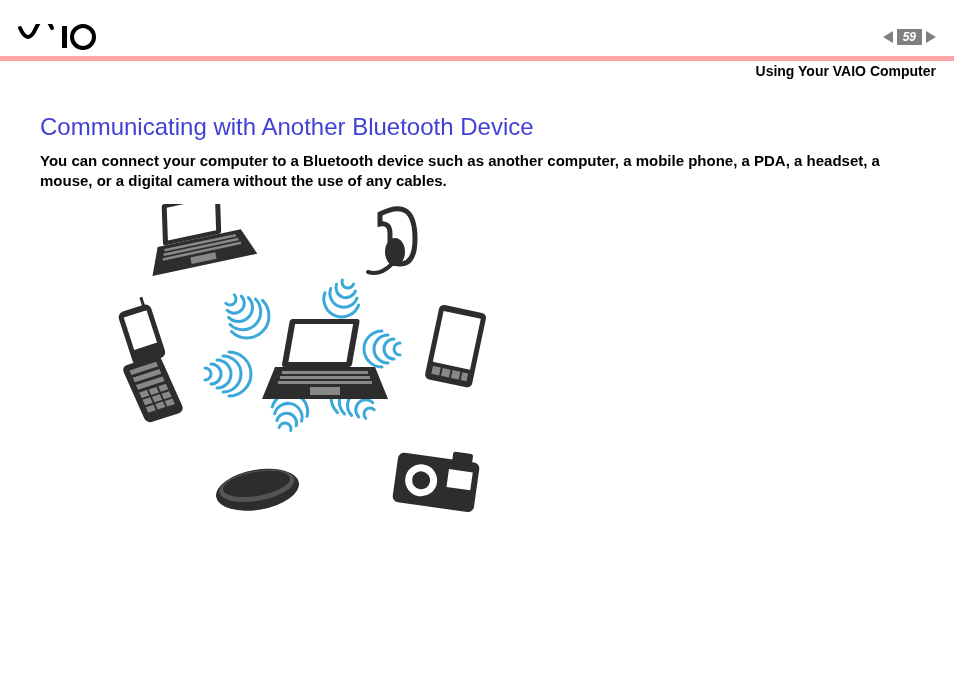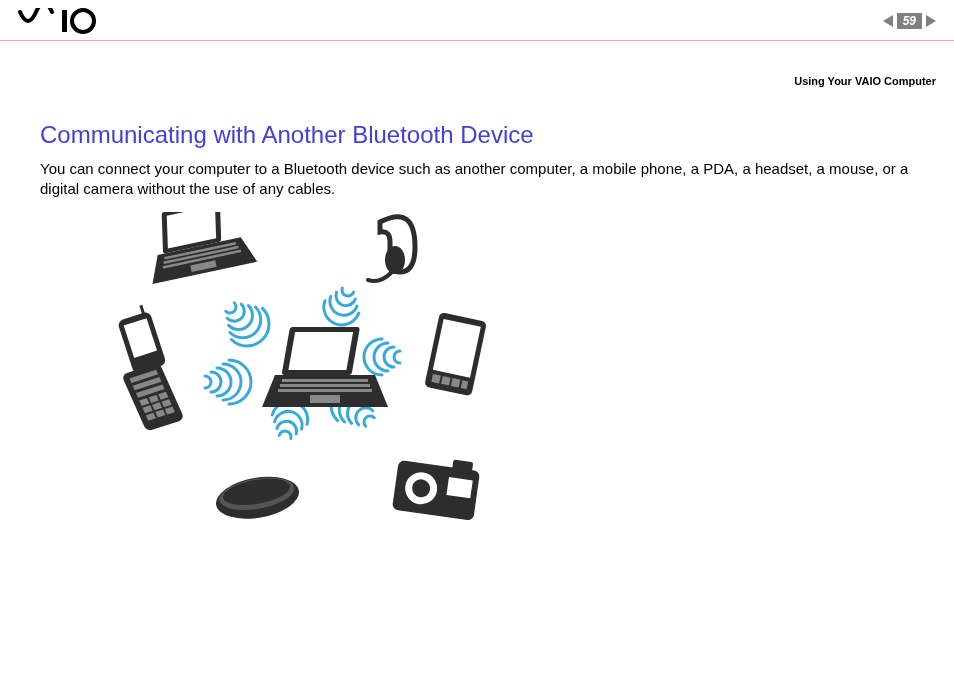--- a/index.html
+++ b/index.html
@@ -8,22 +8,22 @@
     font-family: Arial, Helvetica, sans-serif;
     background: #fff;
     width: 954px;
     height: 674px;
     overflow: hidden;
   }
   .header {
     display: flex;
     justify-content: space-between;
     align-items: center;
-    padding: 8px 18px 6px 18px;
-    border-bottom: 1px solid #fca5a5;
+    padding: 24px 18px 6px 18px;
+    border-bottom: 5px solid #fca5a5;
     gap: 33px;
   }
   .logo {
     display: flex;
     align-items: center;
   }
   .pagenav {
     display: flex;
     align-items: center;
     font-size: 12px;
@@ -48,41 +48,41 @@
     font-size: 12px;
     padding: 1px 6px;
   }
   .nav-arrow-right {
     border-top: 6px solid transparent;
     border-bottom: 6px solid transparent;
     border-left: 10px solid #808080;
     margin-left: 4px;
   }
   .section-label {
-    font-size: 11px;
+    font-size: 14px;
     font-weight: bold;
     color: #000;
     text-align: right;
     padding: 2px 18px 0 0;
-    margin-top: 32px;
   }
   .content {
     padding: 34px 40px 0 40px;
   }
   .title {
     color: #4141d6;
     font-size: 24px;
     font-weight: normal;
     margin-bottom: 10px;
   }
   .body-text {
     font-size: 15px;
     color: #000;
     line-height: 1.35;
     margin-bottom: 12px;
+    font-weight: bold;
   }
   .diagram-wrap {
     padding-left: 30px;
   }
 </style>
 </head>
 <body>
 
 <div class="header">
   <div class="logo">

